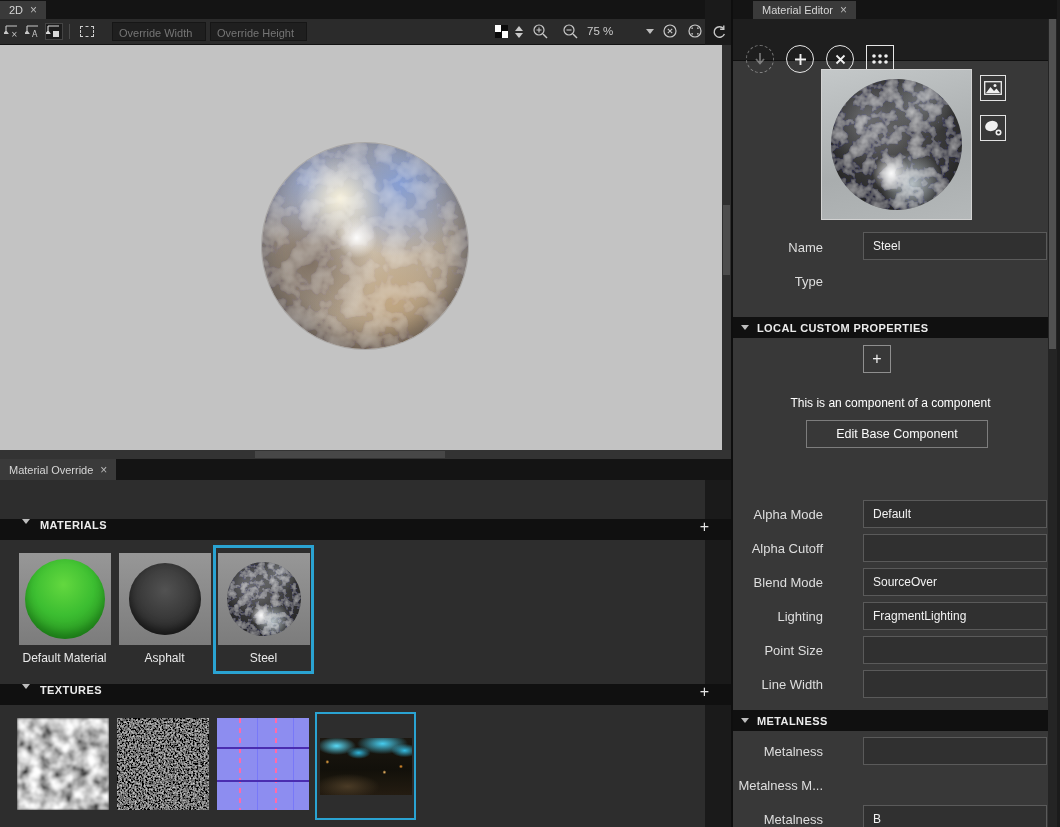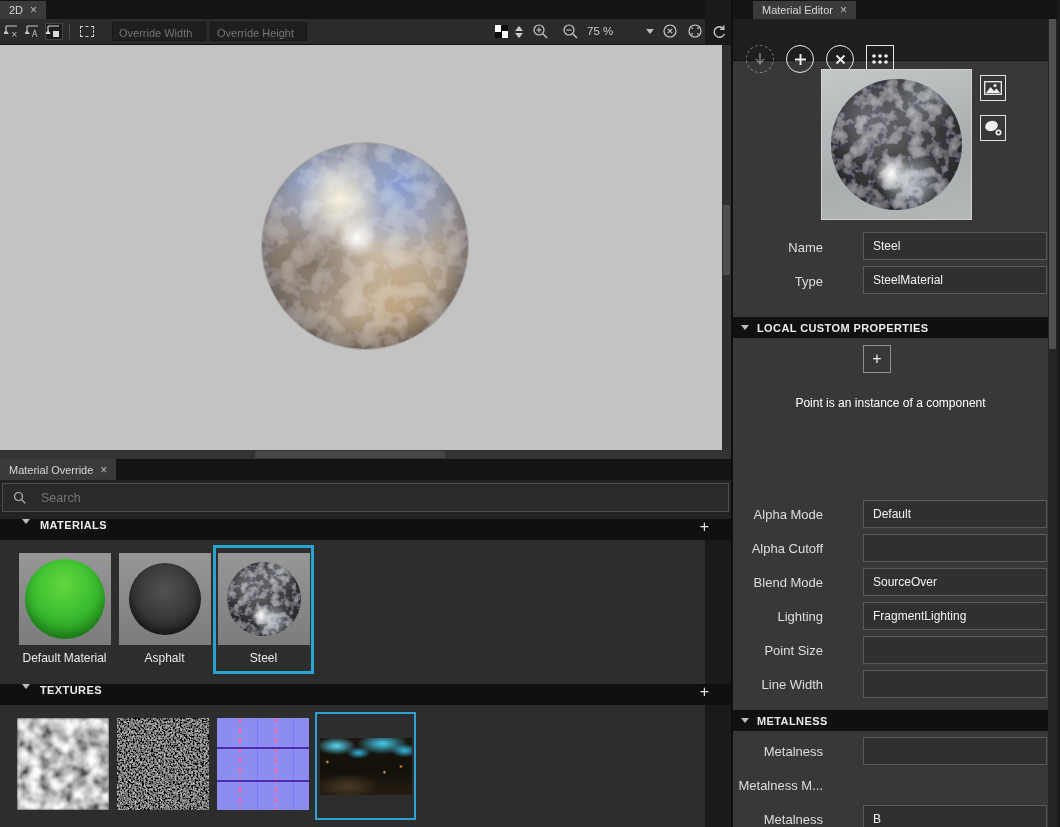--- a/index.html
+++ b/index.html
@@ -260,29 +260,20 @@
       <div class="thumb"></div>
     </div>
 
     <div class="mb-tabbar">
       <div class="tab">
         <span>Material Override</span>
         <span class="tab-close">×</span>
       </div>
     </div>
 
-    <div class="search-row">
-      <div class="search-field">
-        <svg width="14" height="14" viewBox="0 0 14 14">
-          <circle cx="5.5" cy="5.5" r="4" stroke="#b8b8b8" fill="none" stroke-width="1.2"></circle>
-          <line x1="8.6" y1="8.6" x2="12.4" y2="12.4" stroke="#b8b8b8" stroke-width="1.3"></line>
-        </svg>
-        <input placeholder="Search" style="">
-      </div>
-    </div>
 
     <div class="sec-header" style="top:519px">
       <div class="sec-caret"></div>
       <span class="sec-title">MATERIALS</span>
       <span class="sec-add">+</span>
     </div>
 
     <div class="mat-cell" style="left:114px">
       <div class="mat-thumb">
         <div class="sphere sphere-asphalt"></div>
@@ -387,30 +378,28 @@
         <circle cx="15.5" cy="13.5" r="3" fill="#f0f0f0"></circle>
         <circle cx="15.5" cy="13.5" r="1.3" fill="#1e1e1e"></circle>
       </svg>
     </div>
 
     <div class="prop-label" style="top:240px">Name</div>
     <div class="prop-field" style="top:232px">
       <input value="Steel" style="">
     </div>
     <div class="prop-label" style="top:274px">Type</div>
-    <div class="prop-field" style="top:266px">
-      <input value="SteelMaterial" style="">
-    </div>
 
     <div class="rsec-header" style="top:317px">
       <div class="sec-caret"></div>
       <span class="sec-title">LOCAL CUSTOM PROPERTIES</span>
     </div>
     <div class="plus-btn">+</div>
-    <div class="instance-note">Point is an instance of a component</div>
+    <div class="instance-note">This is an component of a component</div>
+    <div class="edit-base-btn">Edit Base Component</div>
 
 
     <div class="prop-label" style="top:507px">Alpha Mode</div>
     <div class="prop-field" style="top:500px">
       <input value="Default" style="">
     </div>
     <div class="prop-label" style="top:541px">Alpha Cutoff</div>
     <div class="prop-field" style="top:534px">
       <input value="" style="">
     </div>

